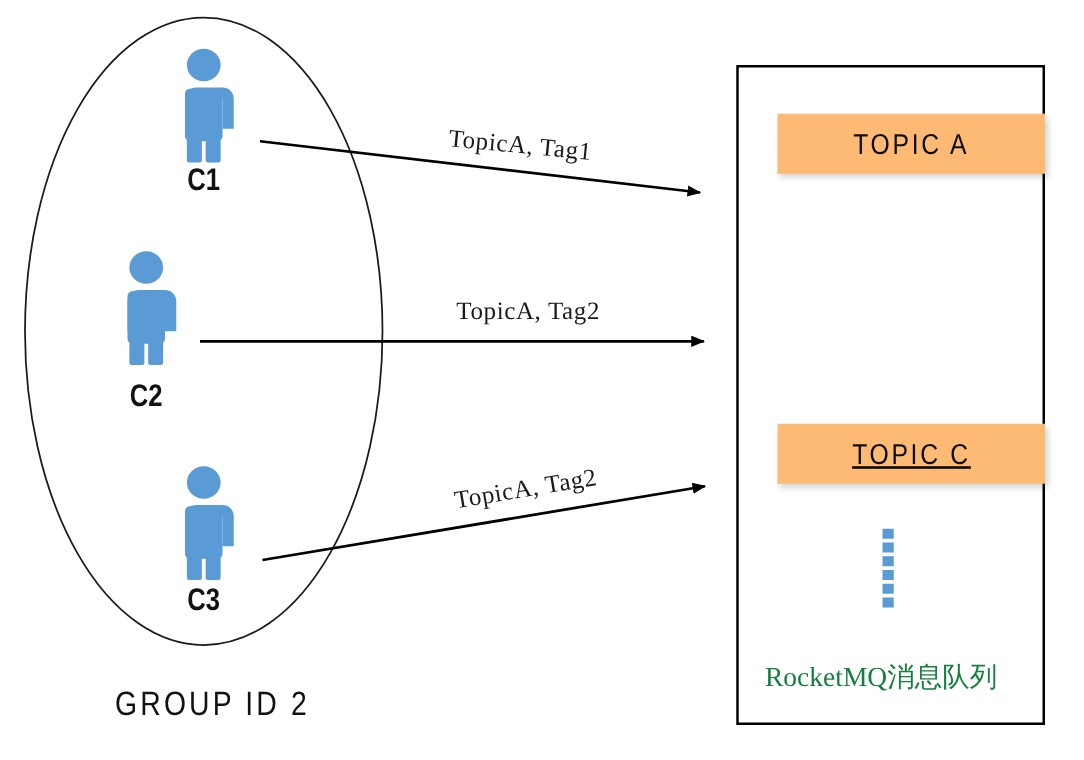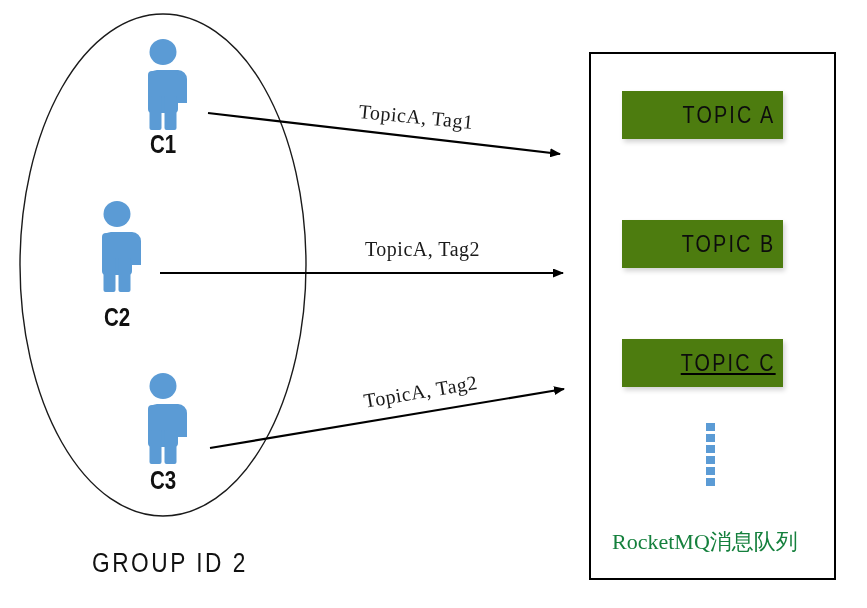--- a/index.html
+++ b/index.html
@@ -77,27 +77,27 @@
     left: 589px;
     top: 52px;
     width: 247px;
     height: 528px;
     border: 2px solid #000000;
     box-sizing: border-box;
     background: #ffffff;
   }
   .topic-box {
     position: absolute;
-    width: 161px;
+    width: 214px;
     height: 48px;
-    background: #4d7c0f;
+    background: #fdba74;
     box-shadow: 2px 3px 5px rgba(0,0,0,0.18);
     display: flex;
     align-items: center;
-    justify-content: flex-end;
+    justify-content: center;
   }
   .topic-text {
     font-family: "Liberation Sans", sans-serif;
     font-size: 23px;
     font-weight: 500;
     color: #0d0d0d;
     letter-spacing: 2.5px;
     transform: scaleX(0.86);
     white-space: nowrap;
   }
@@ -193,23 +193,20 @@
   <div class="arrow-label" style="left:365px; top:238px;">TopicA, Tag2</div>
 
   <div class="arrow-label" style="left:362px; top:390px; transform: rotate(-9.5deg); transform-origin: left top;">TopicA, Tag2</div>
 
   <div id="broker-box"></div>
 
   <div class="topic-box" style="left:622px; top:91px;">
     <span class="topic-text">TOPIC A</span>
   </div>
 
-  <div class="topic-box" style="left:622px; top:220px;">
-    <span class="topic-text">TOPIC B</span>
-  </div>
 
   <div class="topic-box" style="left:622px; top:339px;text-decoration:underline;">
     <span class="topic-text">TOPIC C</span>
   </div>
 
   <div id="dots">
     <span class="dot"></span>
     <span class="dot"></span>
     <span class="dot"></span>
     <span class="dot"></span>

